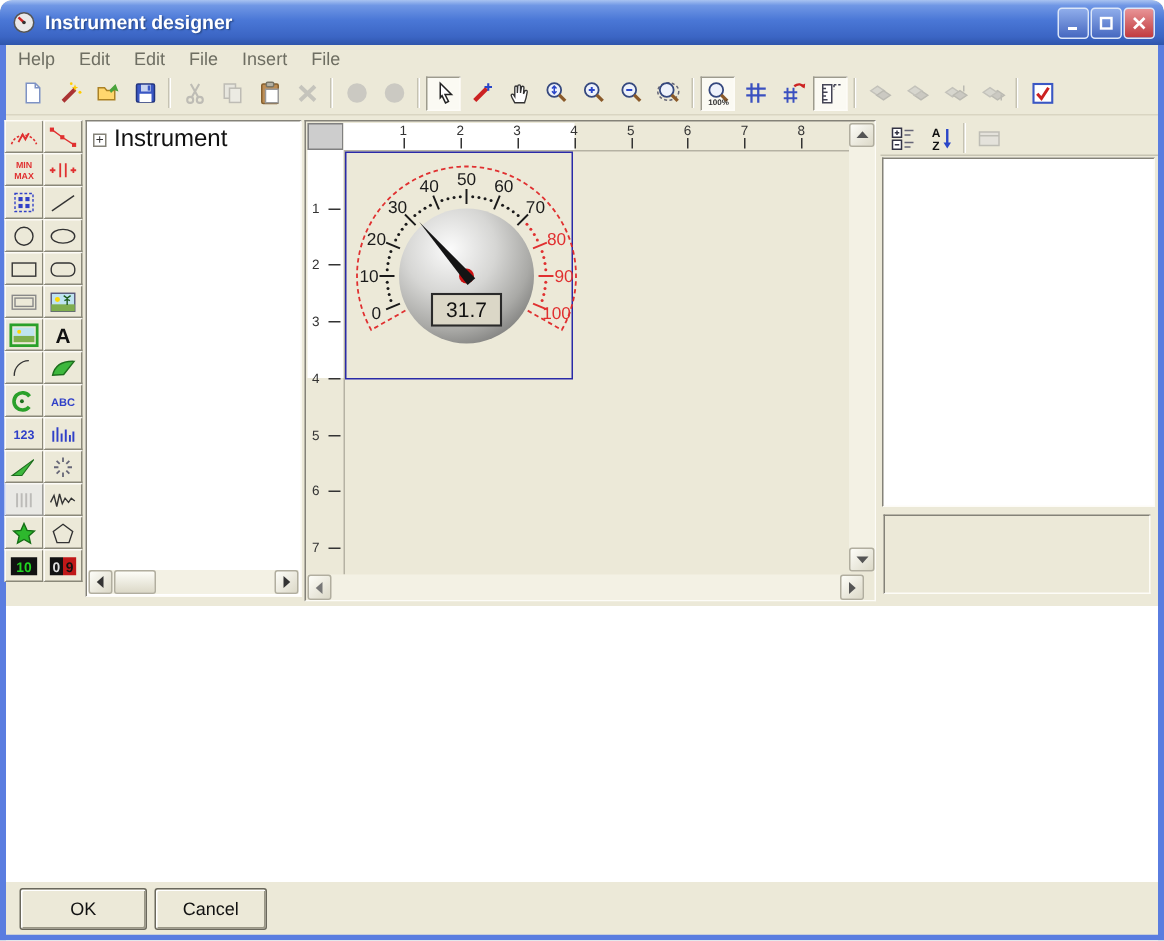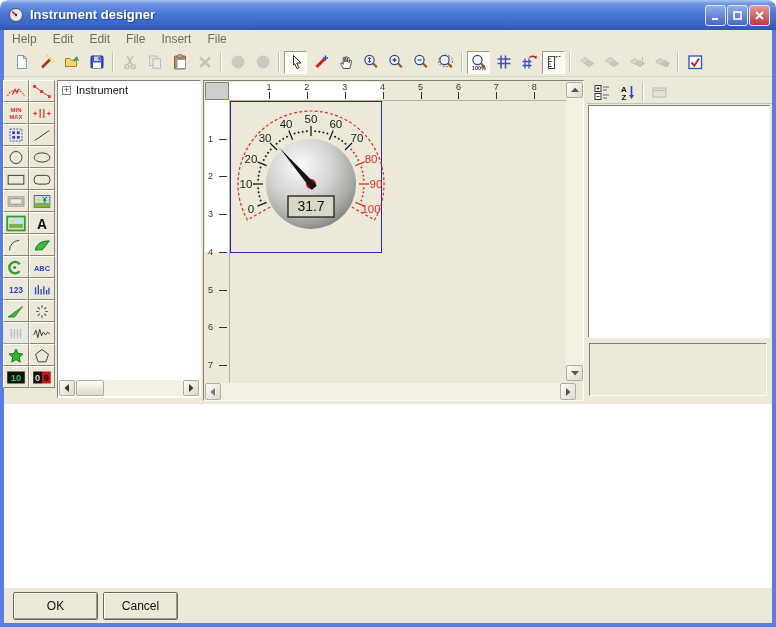--- a/index.html
+++ b/index.html
@@ -29,21 +29,21 @@
   #palette{left:3px;top:80px;width:52px;display:grid;grid-template-columns:26px 26px;grid-auto-rows:22px;}
   .pal{box-sizing:border-box;background:#ece9d8;border:1px solid;border-color:#fdfcf7 #8a8879 #8a8879 #fdfcf7;
     display:flex;align-items:center;justify-content:center;}
   .pal.disabled{filter:saturate(0) opacity(.8);}
   
   #tree{left:57px;top:80px;width:144px;height:318px;background:#fff;box-sizing:border-box;
     border:1px solid;border-color:#848278 #fdfcf7 #fdfcf7 #848278;}
   #tree-node{display:flex;align-items:center;gap:5px;padding:3px 0 0 4px;}
   #tree-expander{width:9px;height:9px;box-sizing:border-box;border:1px solid #848278;background:#fff;
     font-size:9px;line-height:7px;text-align:center;color:#333;}
-  #tree-label{font-size:11px;color:#111;}
+  #tree-label{font-size:16px;color:#111;}
   
   .sb-track{background:#f3f1e4;}
   .sb-btn{box-sizing:border-box;background:linear-gradient(135deg,#fdfdf8,#dcd9c8);
     border:1px solid #b1ae9f;border-radius:2px;display:flex;align-items:center;justify-content:center;}
   .sb-thumb{box-sizing:border-box;background:linear-gradient(180deg,#fdfdf8,#dcd9c8);border:1px solid #b1ae9f;border-radius:2px;}
   
   #canvas-panel{left:203px;top:80px;width:381px;height:321px;background:#ece9d8;box-sizing:border-box;
     border:1px solid;border-color:#848278 #fdfcf7 #fdfcf7 #848278;}
   #ruler-corner{left:1px;top:1px;width:24px;height:18px;background:#cdcdcd;border:1px solid #808080;box-sizing:border-box;}
   #hruler{left:25px;top:1px;width:337px;height:18px;background:#ece9d8;border-bottom:1px solid #b5b2a3;}

